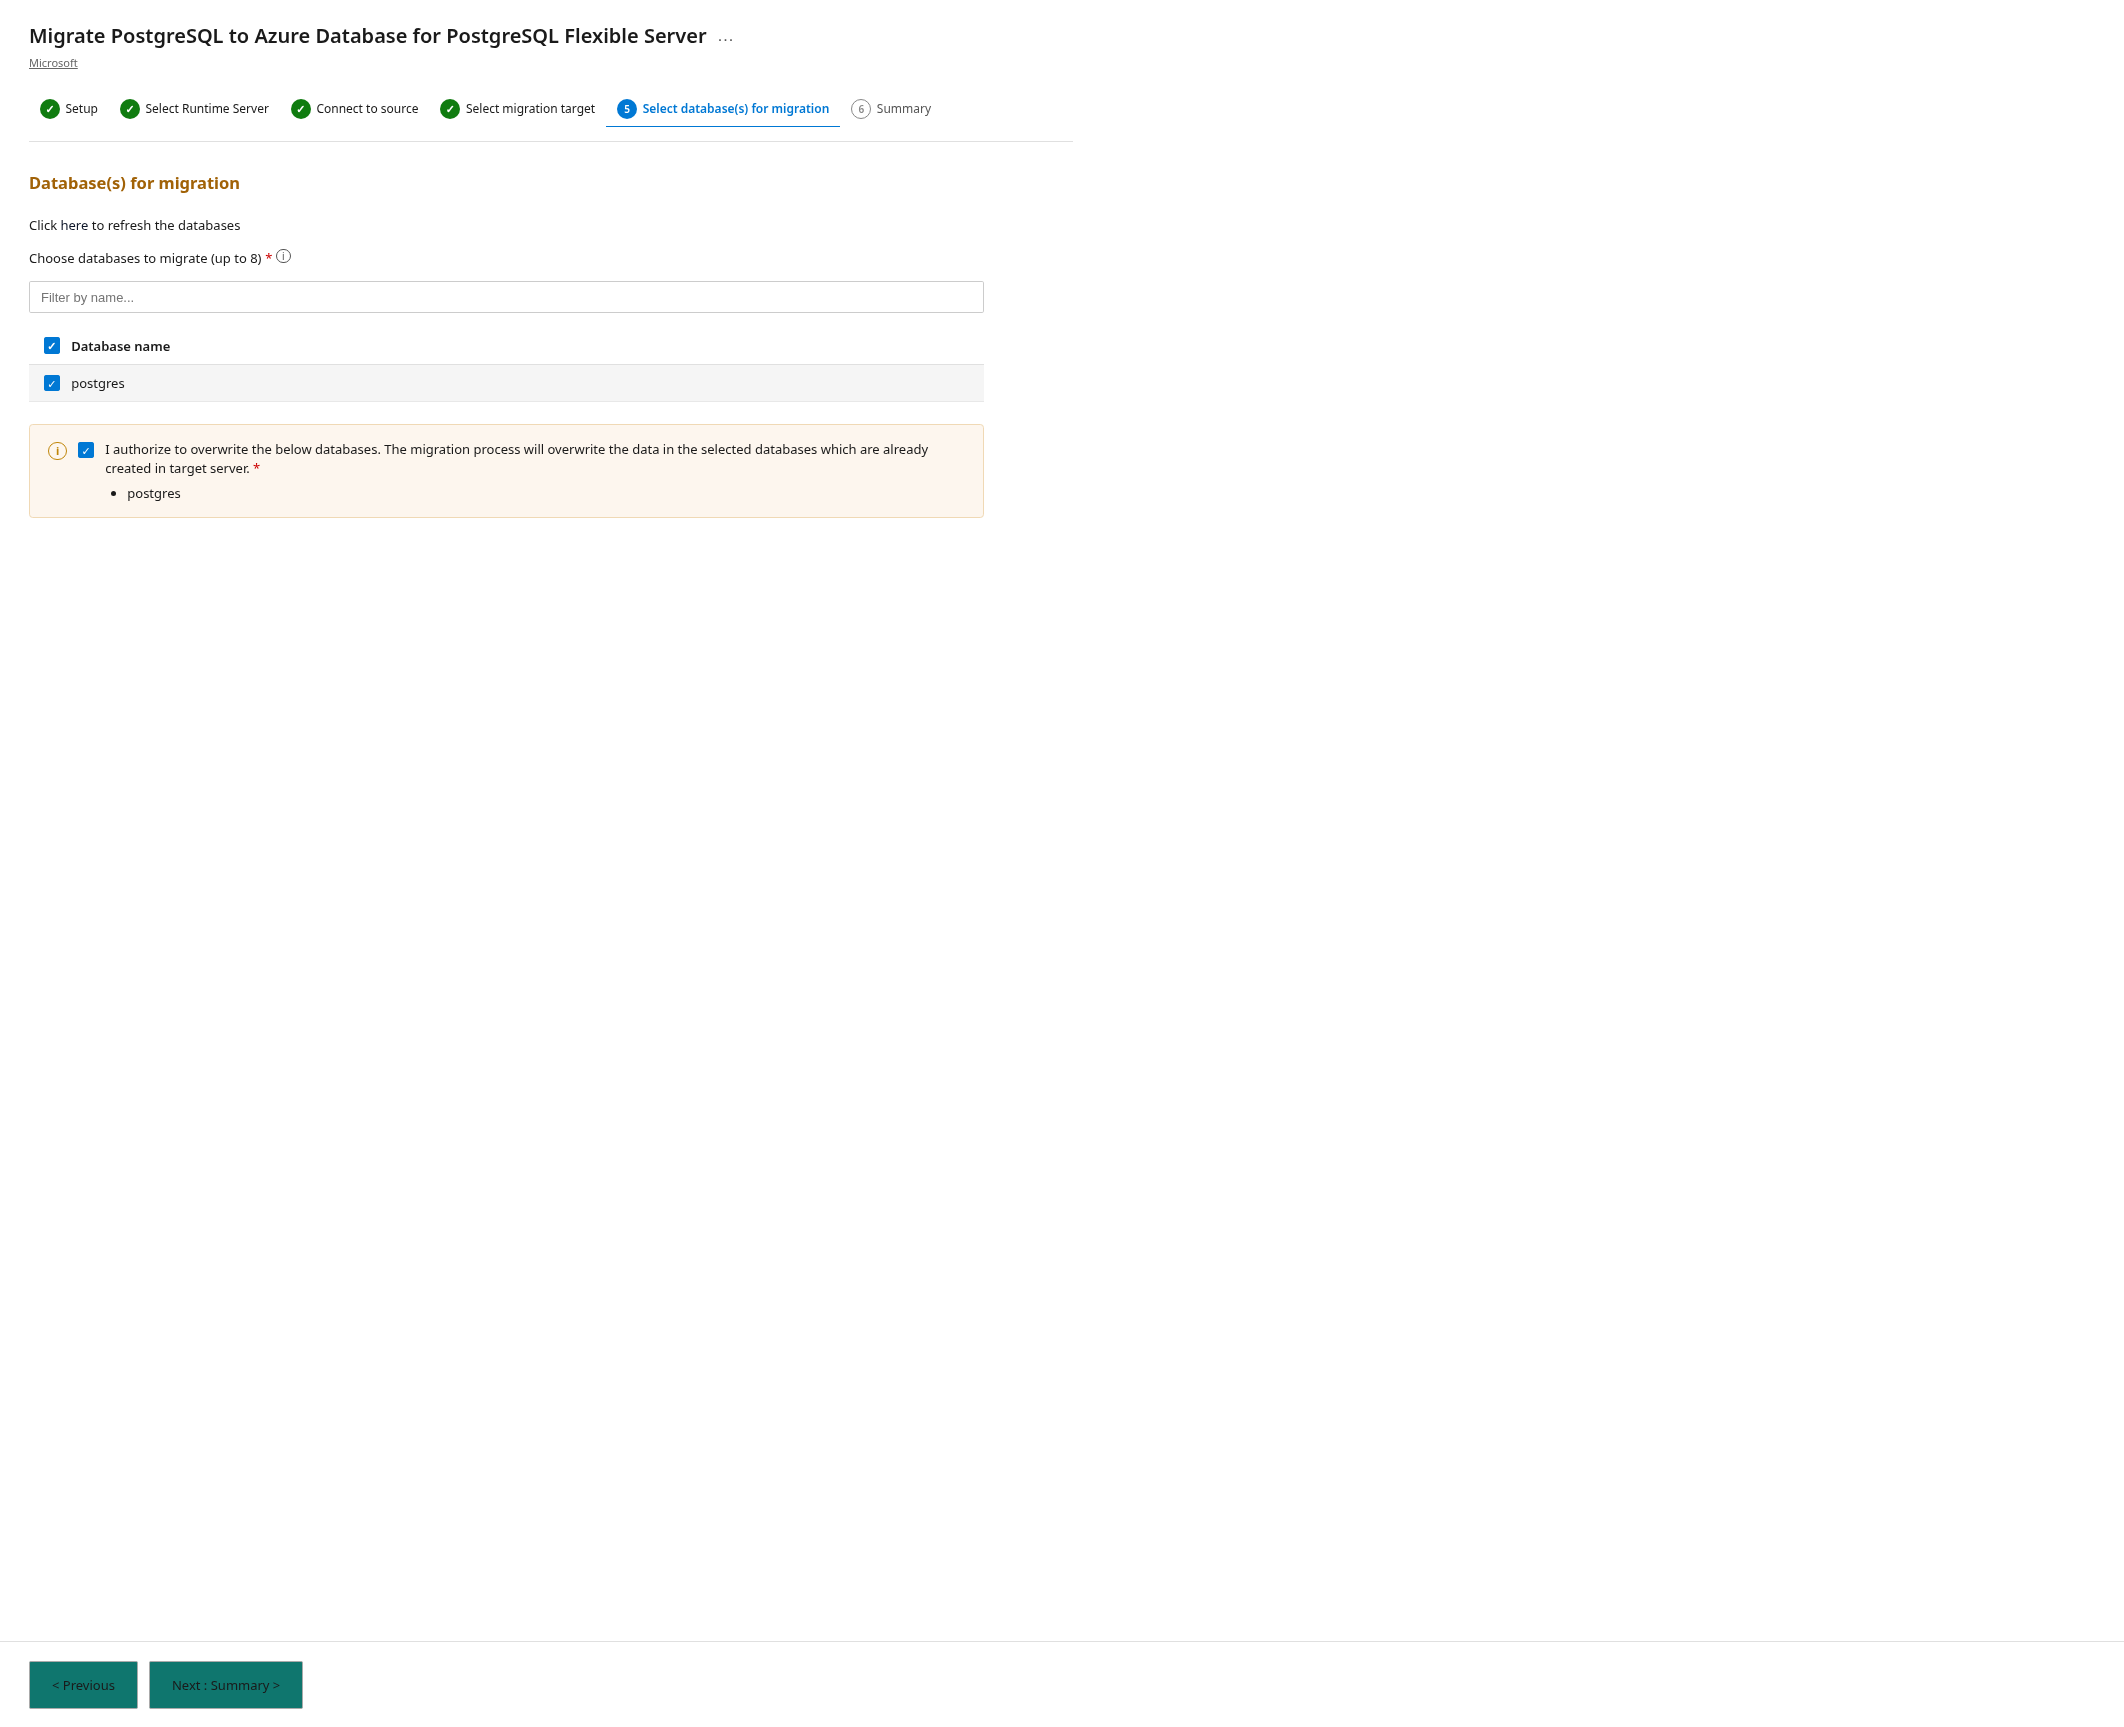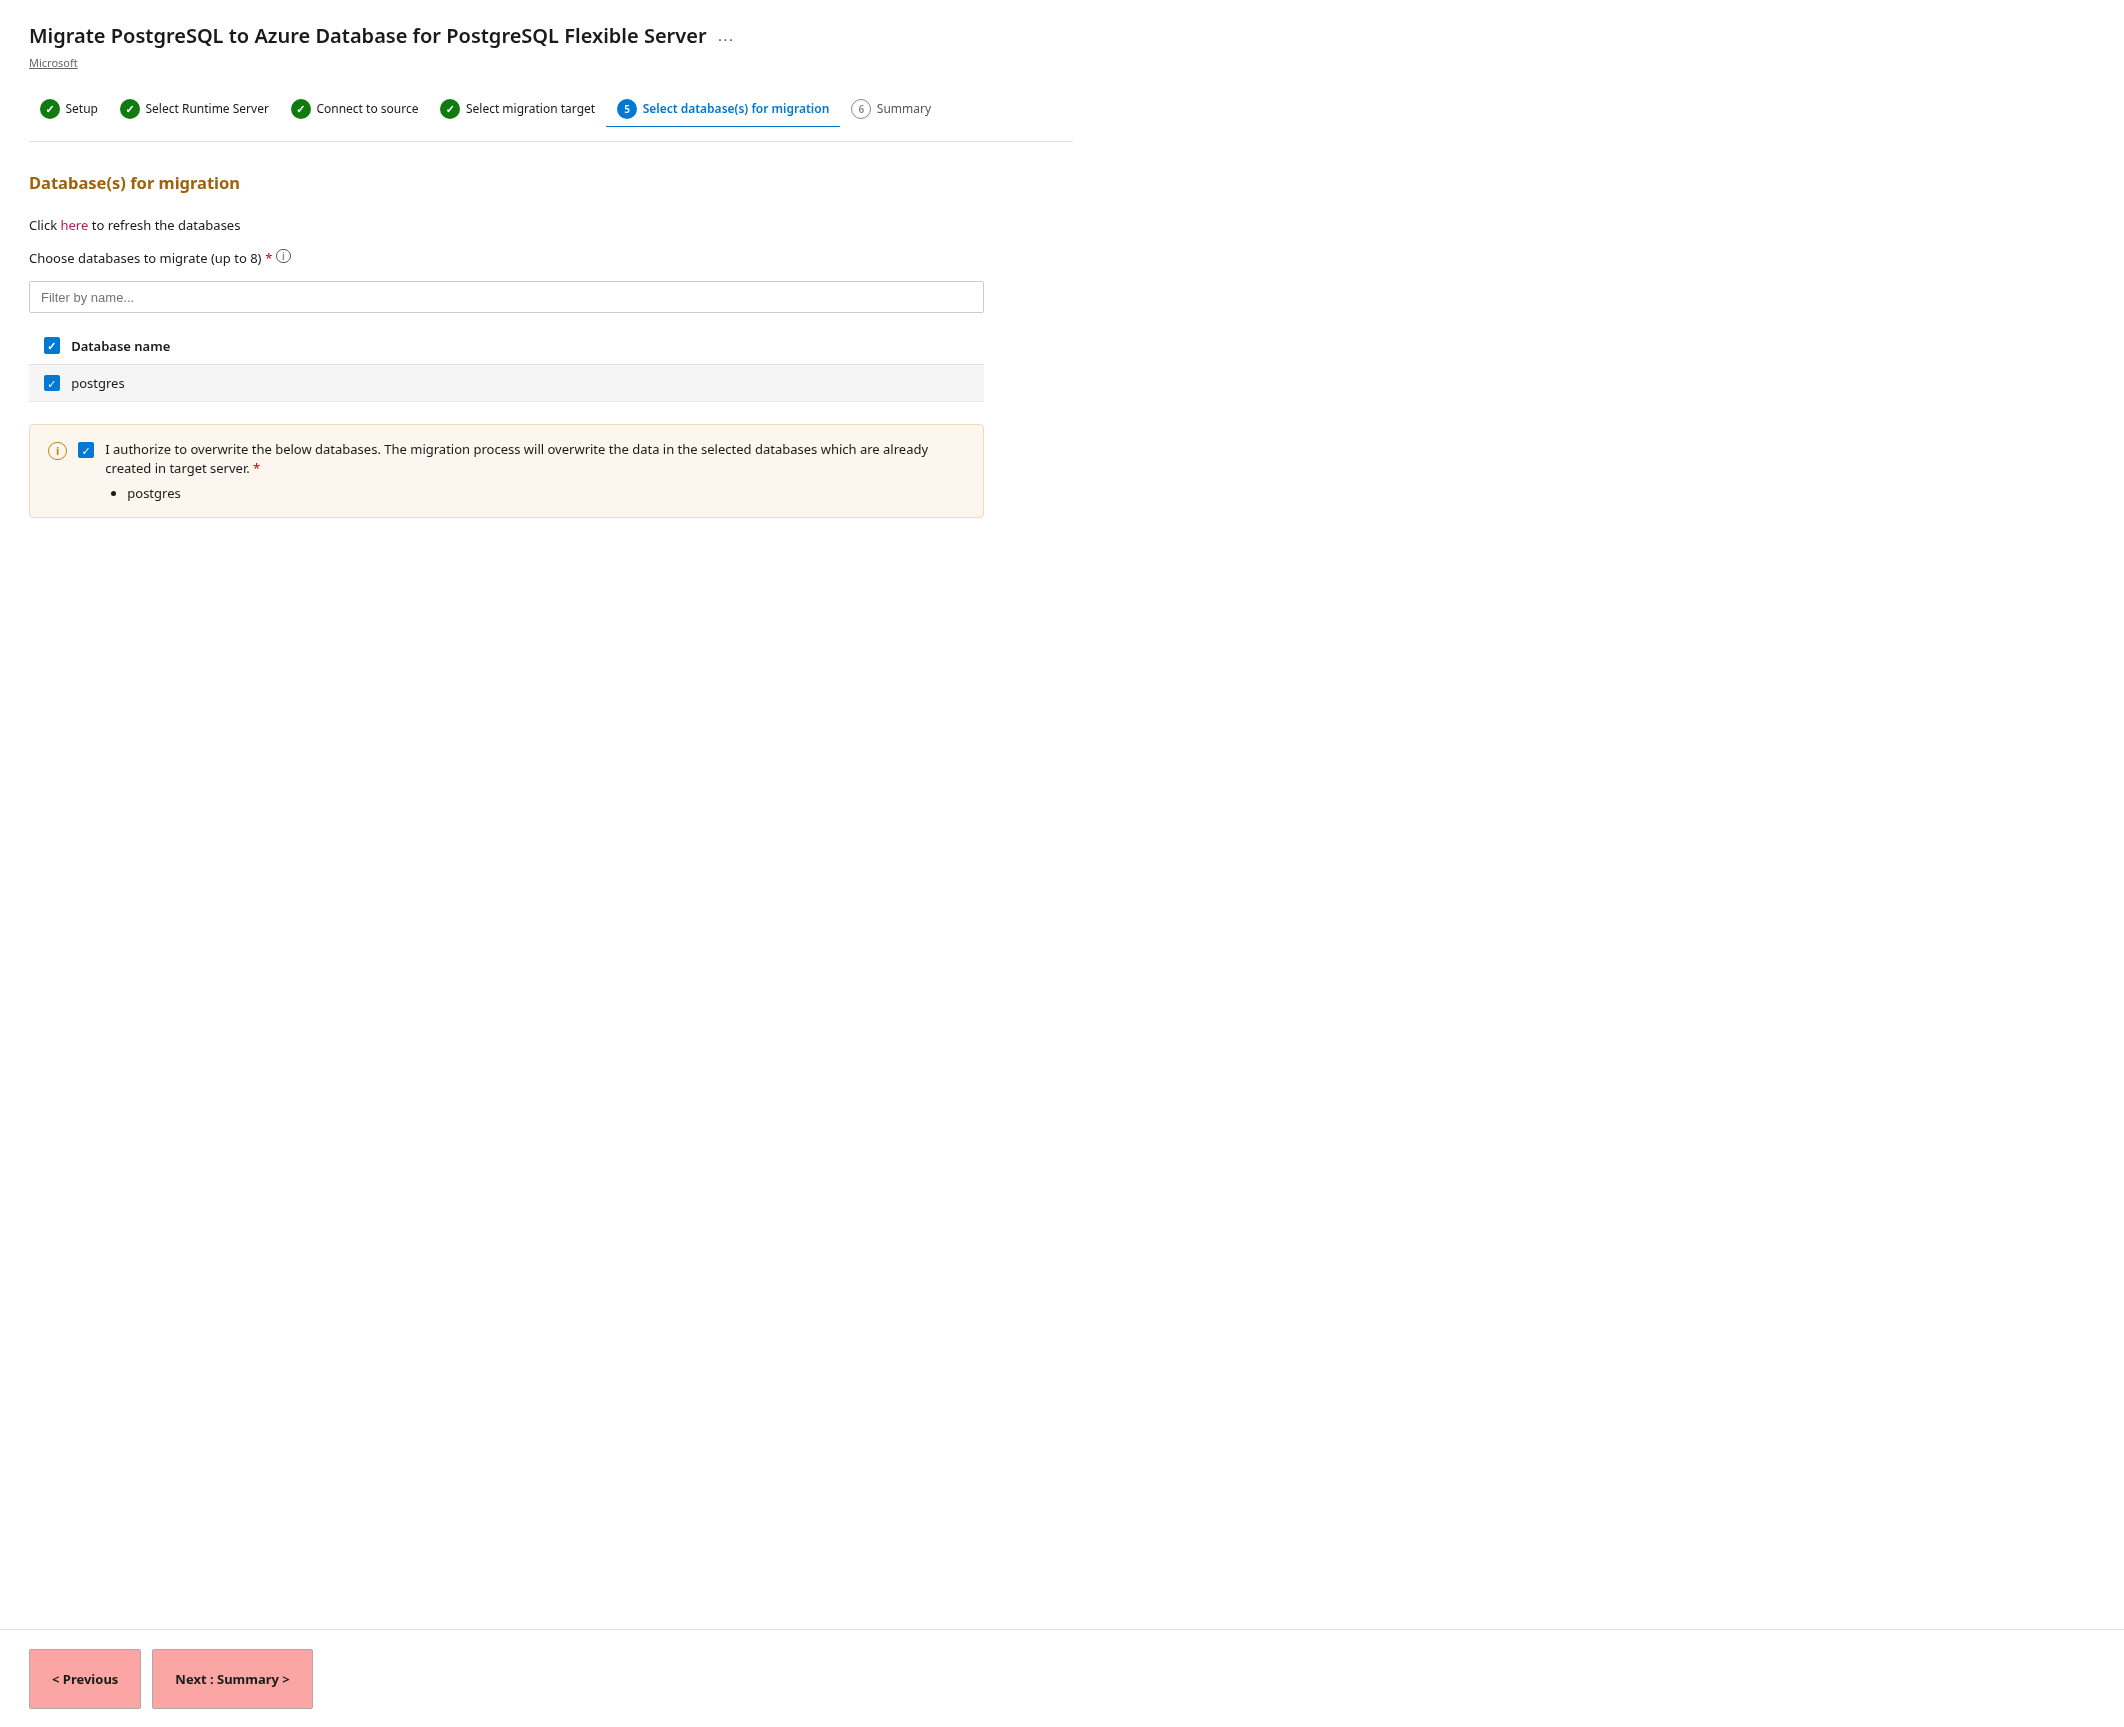--- a/index.html
+++ b/index.html
@@ -102,21 +102,21 @@
       font-weight: 700;
       margin-bottom: 22px;
       color: #a16207;
     }
     .refresh-text {
       font-size: 13px;
       color: #1a1a1a;
       margin-bottom: 14.7px;
     }
     .refresh-link {
-      color: #be185d;
+      color: #0f172a;
       cursor: pointer;
       text-decoration: none;
     }
     .choose-label {
       font-size: 13px;
       color: #1a1a1a;
       margin-bottom: 14.7px;
       display: flex;
       align-items: flex-start;
       gap: 3.7px;
@@ -234,29 +234,28 @@
       color: #1a1a1a;
     }
     
     .footer {
       border-top: 0.9px solid #e0e0e0;
       padding: 18.4px 29px;
       display: flex;
       gap: 11px;
     }
     .btn {
-      padding: 20px 22px;
+      padding: 14px 22px;
       font-size: 13px;
       border: 1.4px solid #aaa;
-      background: #fca5a5;
+      background: #0f766e;
       cursor: pointer;
       border-radius: 1.8px;
       color: #1a1a1a;
       font-family: inherit;
-      font-weight: bold;
     }
     .header-row {
       display: flex;
       align-items: center;
       justify-content: space-between;
     }
   </style>
 </head>
 <body>
 

